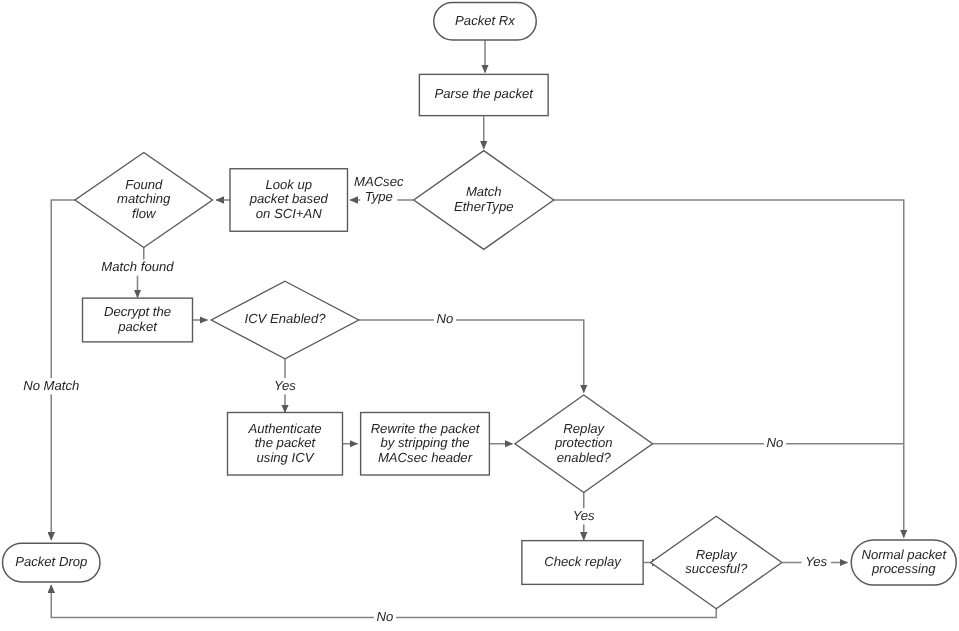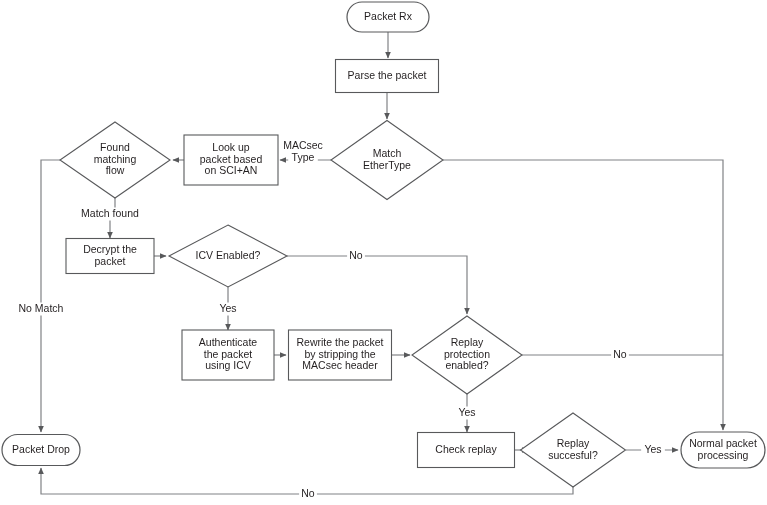--- a/index.html
+++ b/index.html
@@ -10,20 +10,21 @@
   body {
     width: 767px;
     height: 505px;
     font-family: "Liberation Sans", sans-serif;
     overflow: hidden;
   }
   #flowchart-root {
     position: relative;
     width: 767px;
     height: 406px;
+    font-style: italic;
   }
   svg#flow-svg {
     display: block;
     width: 767px;
     height: 505px;
   }
   .node-shape {
     fill: #ffffff;
     stroke: #58595b;
     stroke-width: 1.1;

